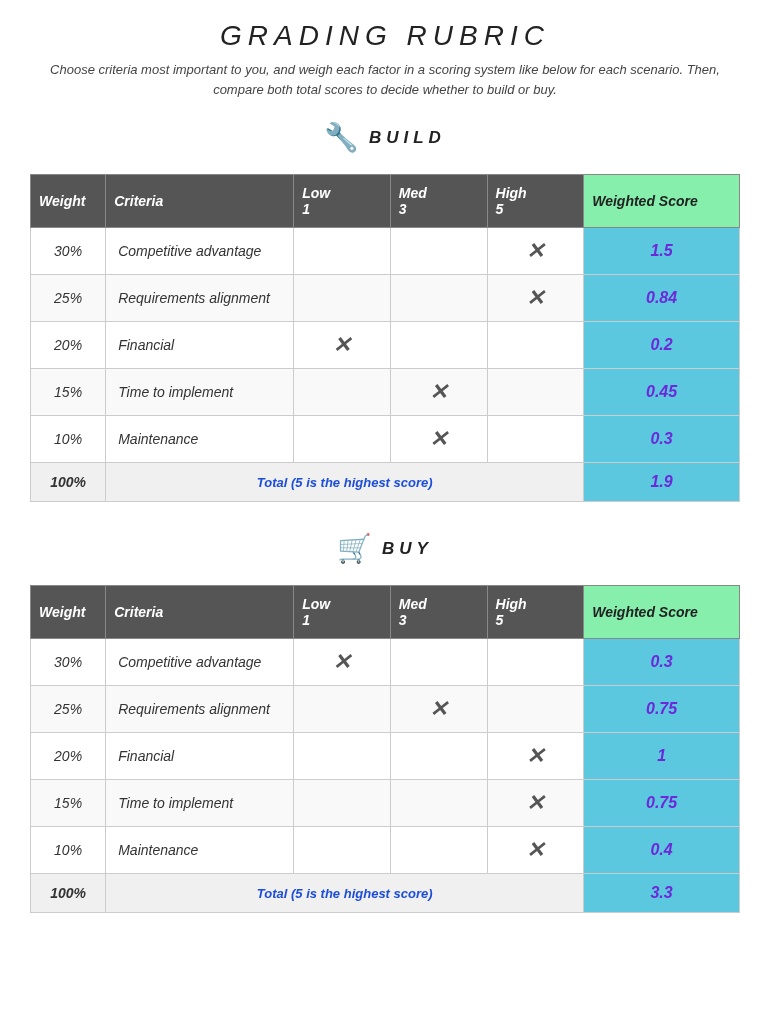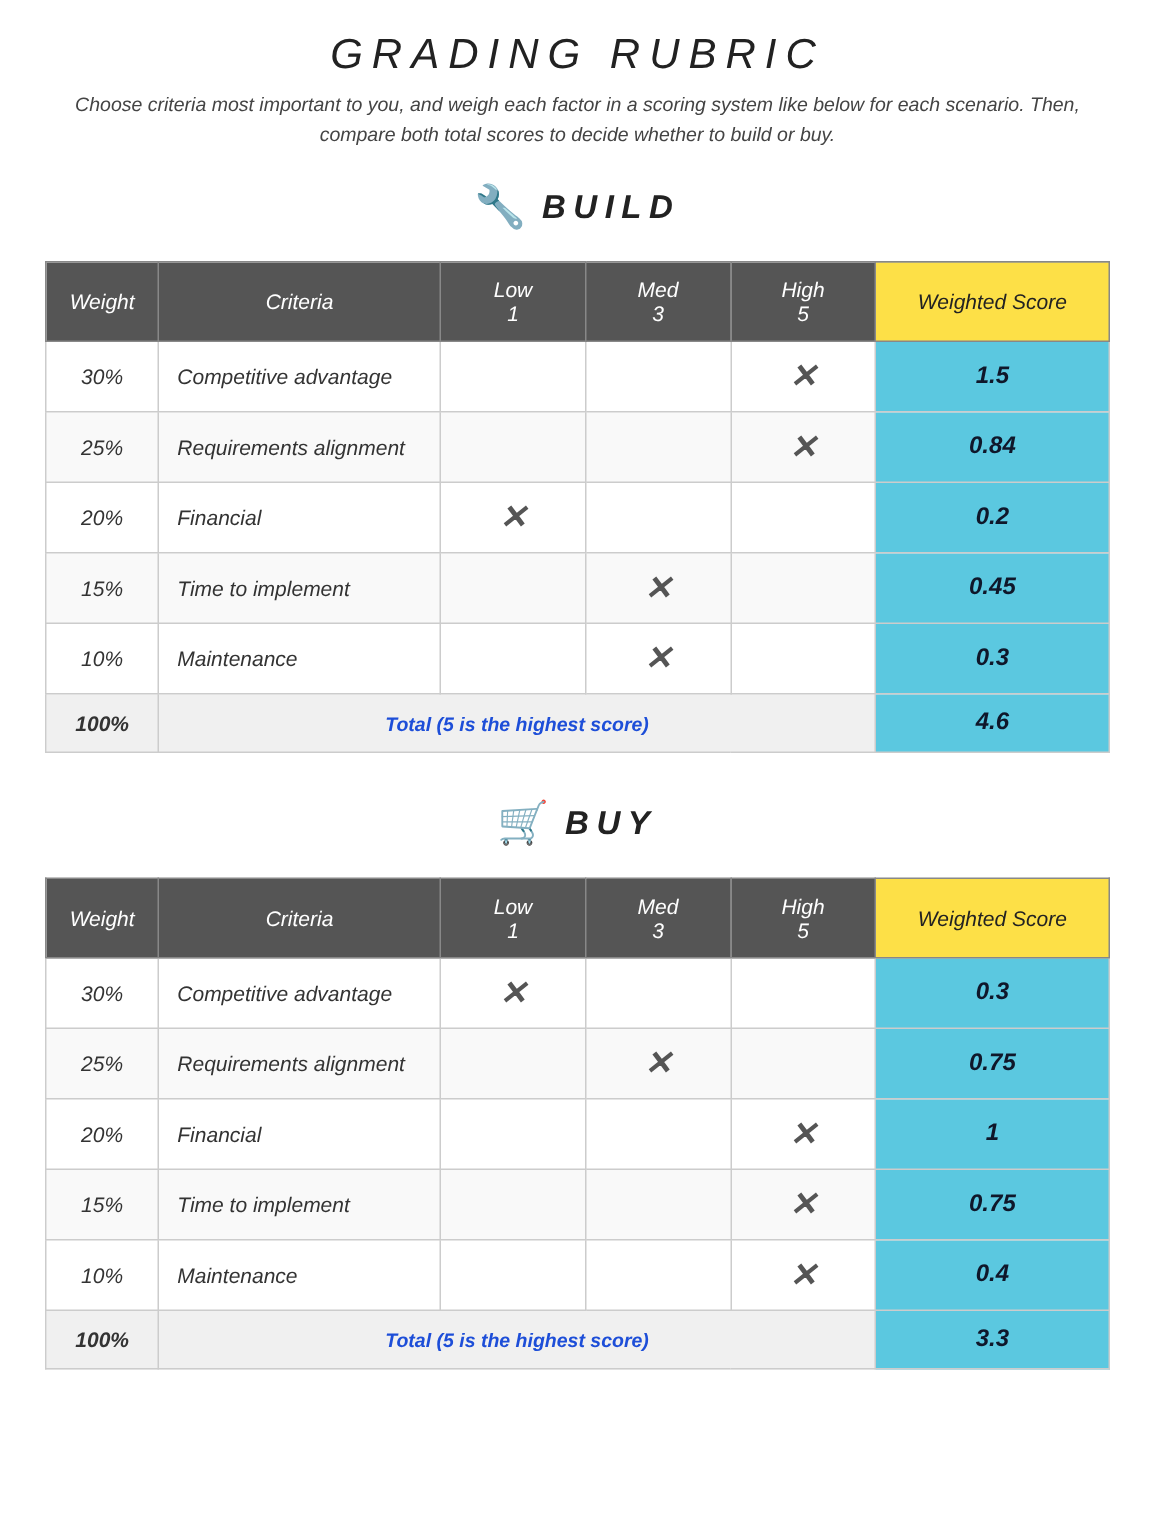--- a/index.html
+++ b/index.html
@@ -28,50 +28,50 @@
       margin-bottom: 22px;
     }
     .section-header {
       display: flex;
       align-items: center;
       justify-content: center;
       gap: 10px;
       margin-bottom: 10px;
     }
     .section-title {
-      font-size: 22px;
+      font-size: 17px;
       font-weight: bold;
       letter-spacing: 5px;
       color: #222;
       font-style: italic;
     }
     table {
       width: 100%;
       border-collapse: collapse;
       margin-bottom: 30px;
     }
     thead tr {
       background: #555;
       color: #fff;
     }
     thead th {
       padding: 10px 8px;
       font-style: italic;
-      font-weight: normal;
+      font-weight: bold;
       font-size: 14px;
       border: 1px solid #888;
-      text-align: center;
+      text-align: left;
     }
     thead th.col-weight { width: 70px; }
     thead th.col-criteria { width: 175px; }
     thead th.col-low { width: 90px; }
     thead th.col-med { width: 90px; }
     thead th.col-high { width: 90px; }
     thead th.col-score {
-      background: #fde047;
+      background: #86efac;
       color: #222;
       width: 145px;
     }
     tbody tr {
       background: #fff;
     }
     tbody tr:nth-child(even) {
       background: #f9f9f9;
     }
     tbody td {
@@ -82,21 +82,21 @@
       font-size: 14px;
       color: #333;
     }
     tbody td.col-criteria {
       text-align: left;
       padding-left: 12px;
     }
     tbody td.col-score {
       background: #5bc8e0;
       font-weight: bold;
-      color: #0f172a;
+      color: #6d28d9;
       font-size: 16px;
     }
     tbody td.col-total {
       text-align: center;
       font-style: italic;
       color: #1d4ed8;
       font-size: 13px;
       padding-left: 8px;
     }
     .x-mark {
@@ -186,21 +186,21 @@
         <td>10%</td>
         <td class="col-criteria">Maintenance</td>
         <td></td>
         <td><span class="x-mark">✕</span></td>
         <td></td>
         <td class="col-score">0.3</td>
       </tr>
       <tr class="total-row">
         <td>100%</td>
         <td colspan="4" class="col-total">Total (5 is the highest score)</td>
-        <td class="col-score">4.6</td>
+        <td class="col-score">1.9</td>
       </tr>
     </tbody>
 </table>
 
 <div class="section-header section-gap">
   <span class="cart-icon"></span>
   <span class="section-title">BUY</span>
 </div>
 
 <table>

